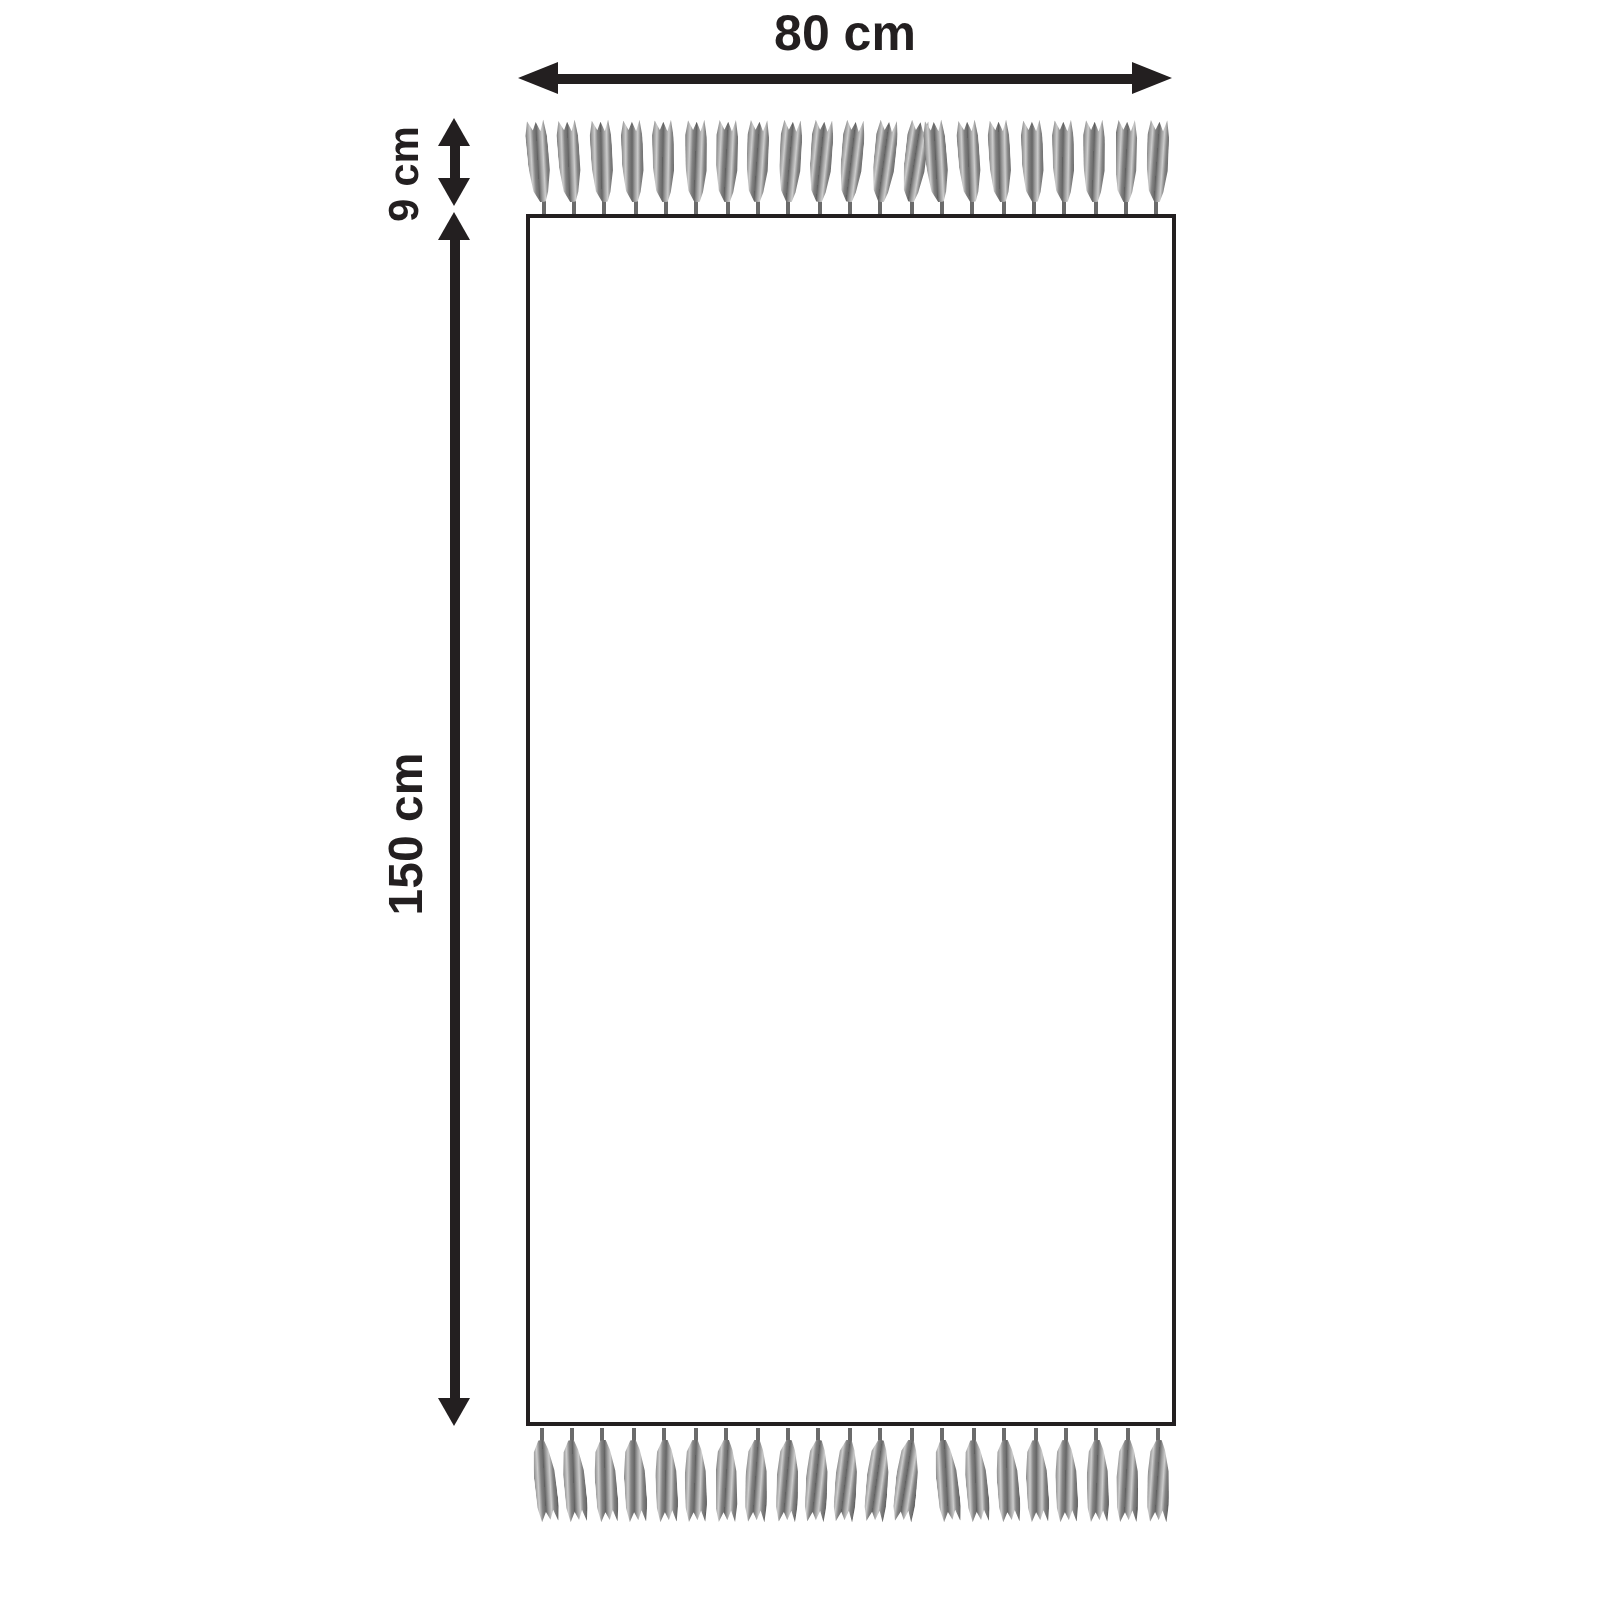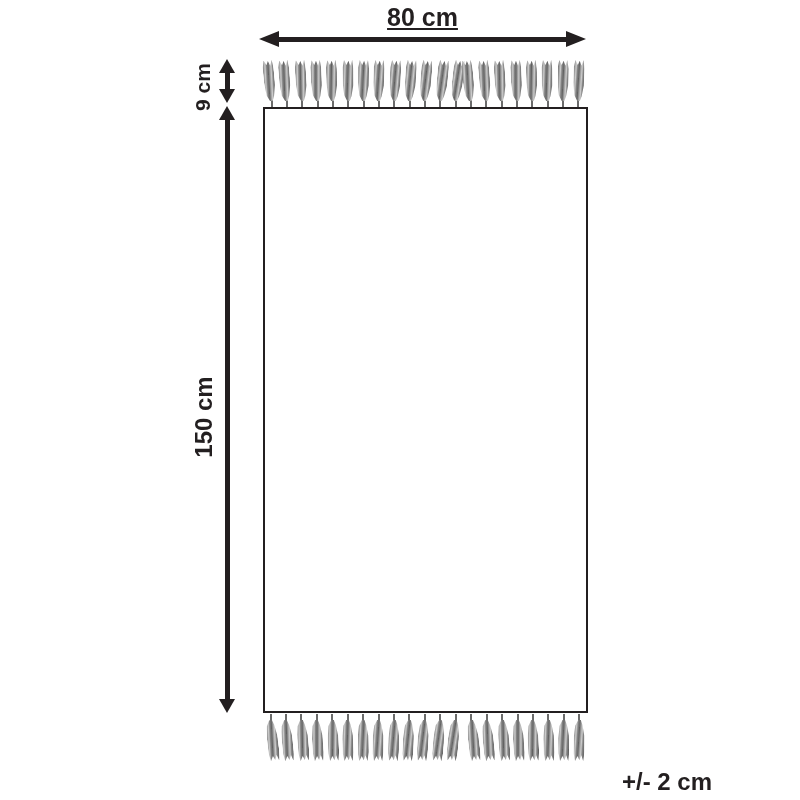--- a/index.html
+++ b/index.html
@@ -18,21 +18,21 @@
   .dim-label {
     position: absolute;
     font-weight: 700;
     color: var(--line, #231f20);
     white-space: nowrap;
     letter-spacing: 0px;
   }
   
   .width-label {
     left: 259px; top: 3px; width: 327px;
-    text-align: center; font-size: 25px; text-decoration: underline;
+    text-align: center; font-size: 25px;
   }
   .arrow-h {
     position: absolute;
     left: 259px; top: 31px; width: 327px; height: 16px;
   }
   .arrow-h .shaft {
     position: absolute; left: 15px; right: 15px; top: 5.5px; height: 5px;
     background: var(--line, #231f20);
   }
   .arrow-h .head-left {
@@ -313,15 +313,14 @@
       <div class="tassel">
         <div class="stem"></div>
         <div class="tuft" style="transform: rotate(0deg);"></div>
       </div>
       <div class="tassel">
         <div class="stem"></div>
         <div class="tuft" style="transform: rotate(1deg);"></div>
       </div>
     </div>
 
-  <div class="dim-label tolerance-label">+/- 2 cm</div>
 
 </div>
 
 </body></html>

